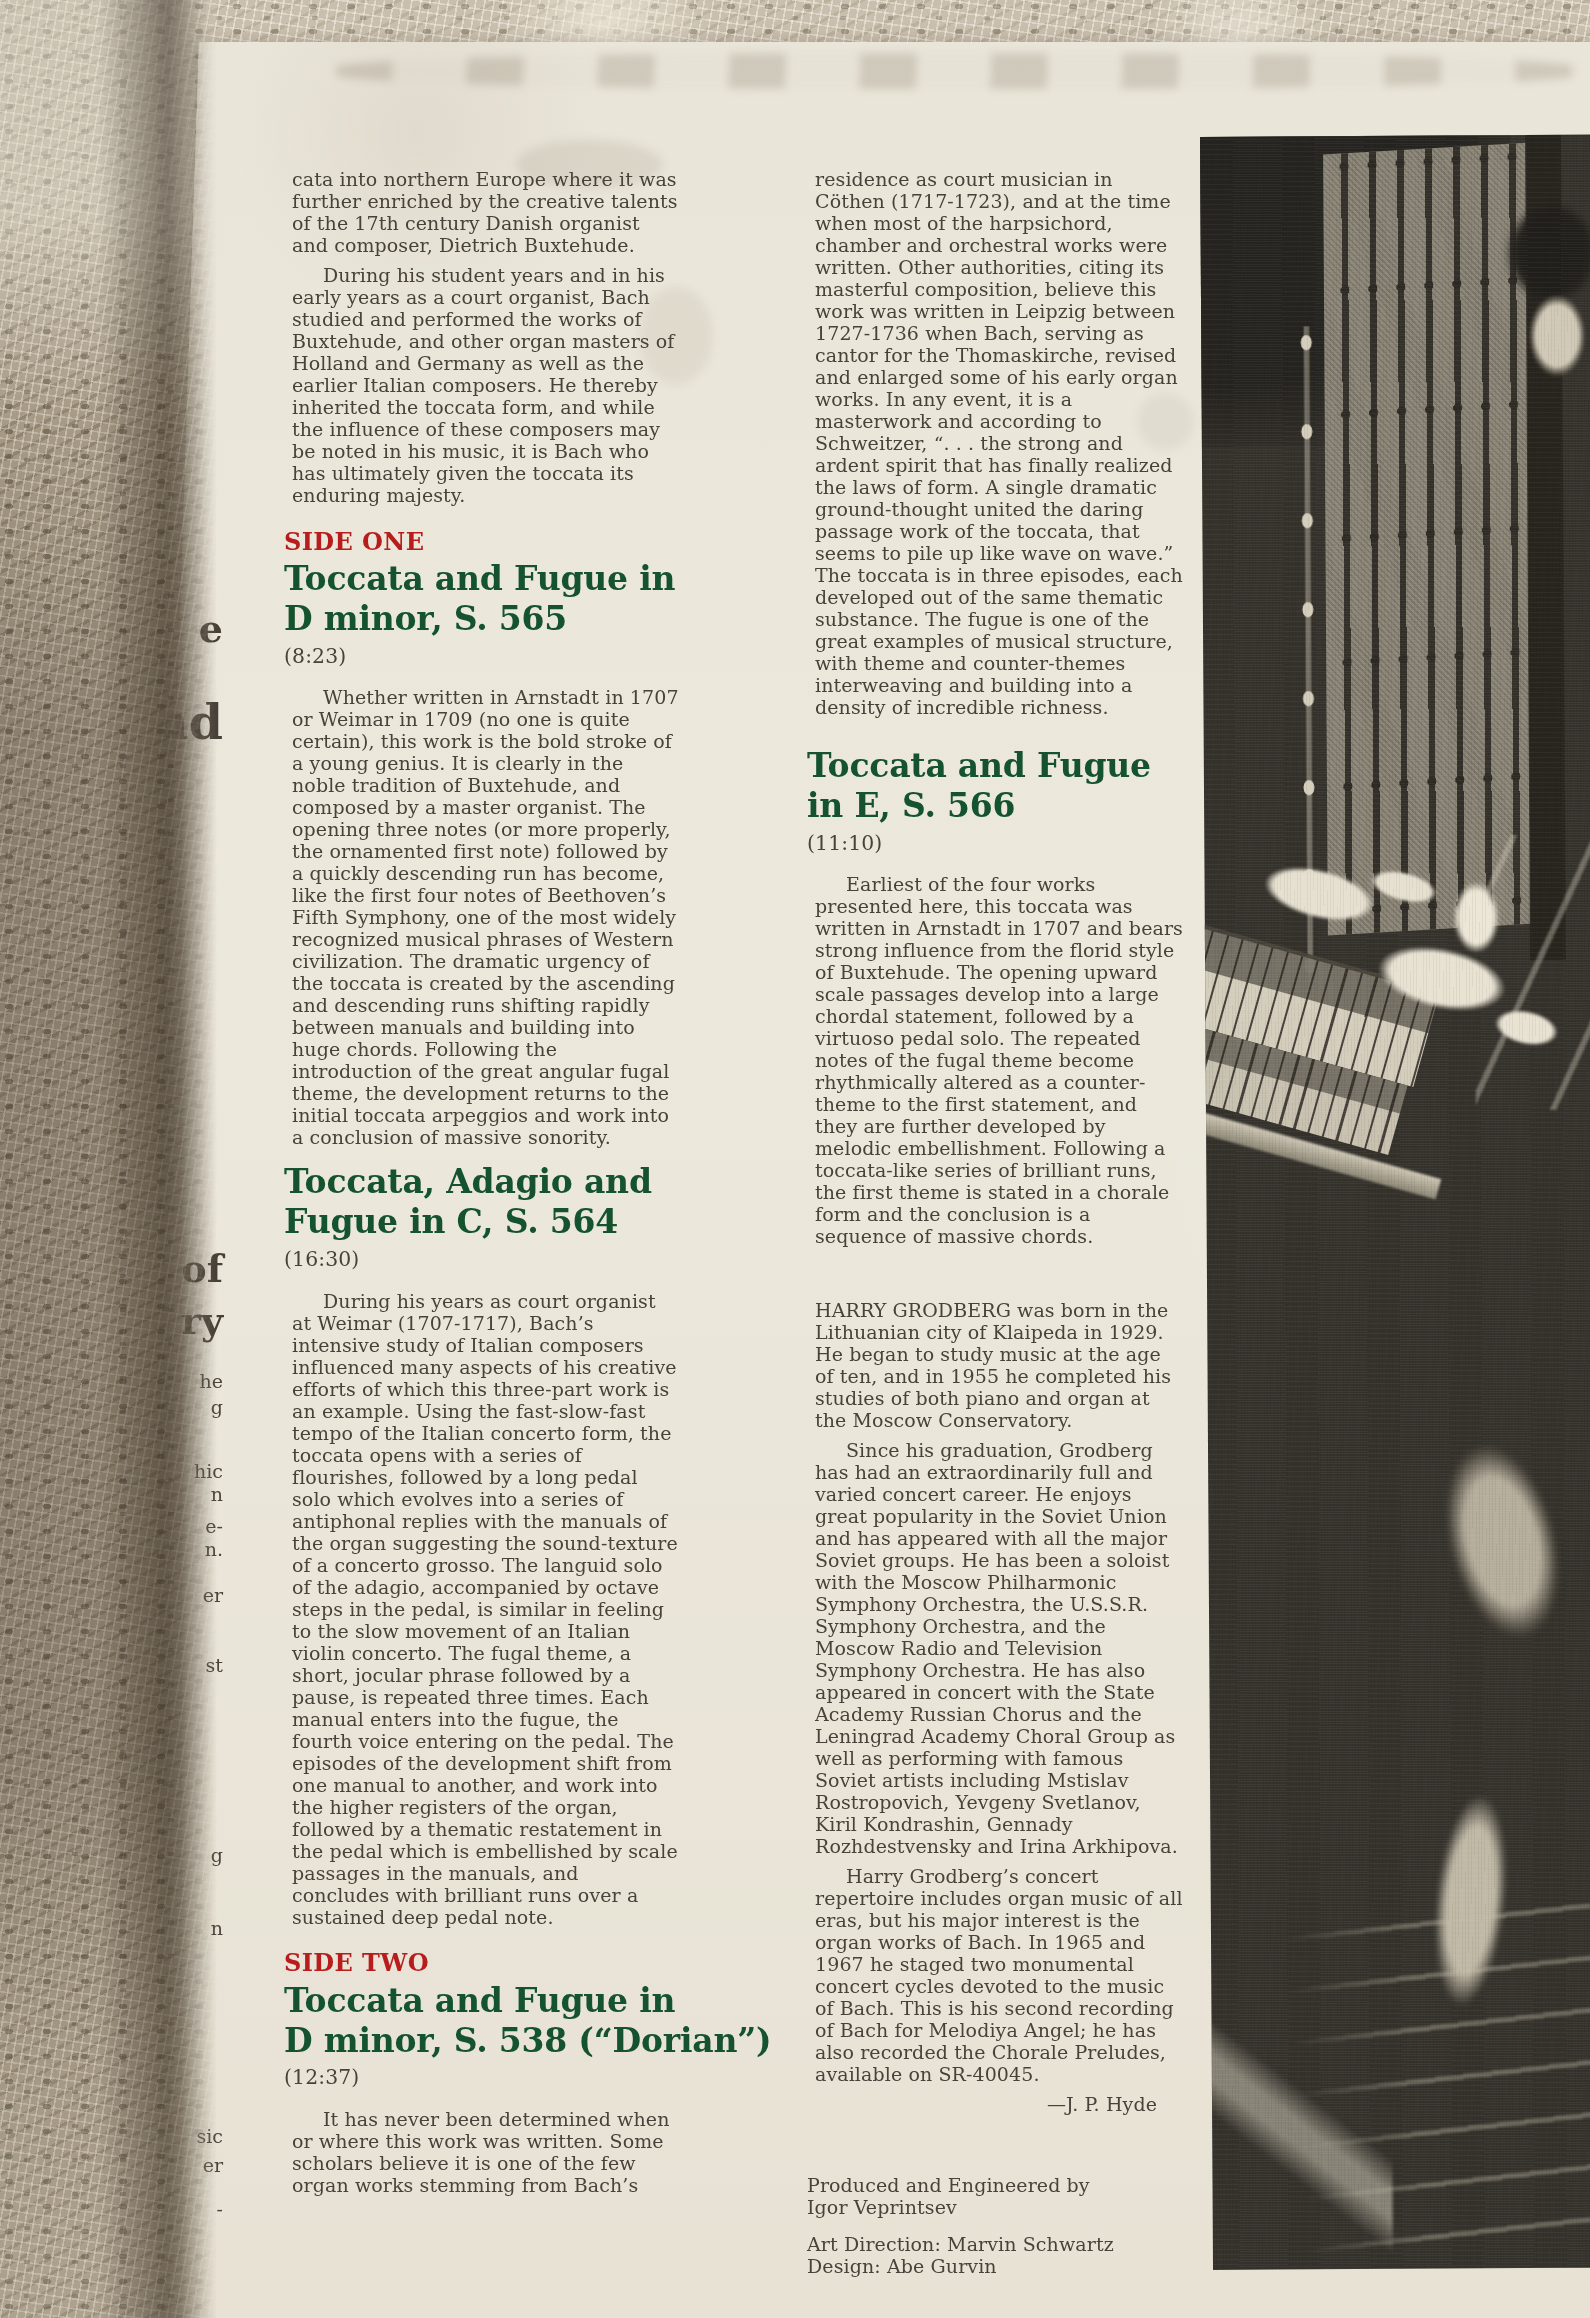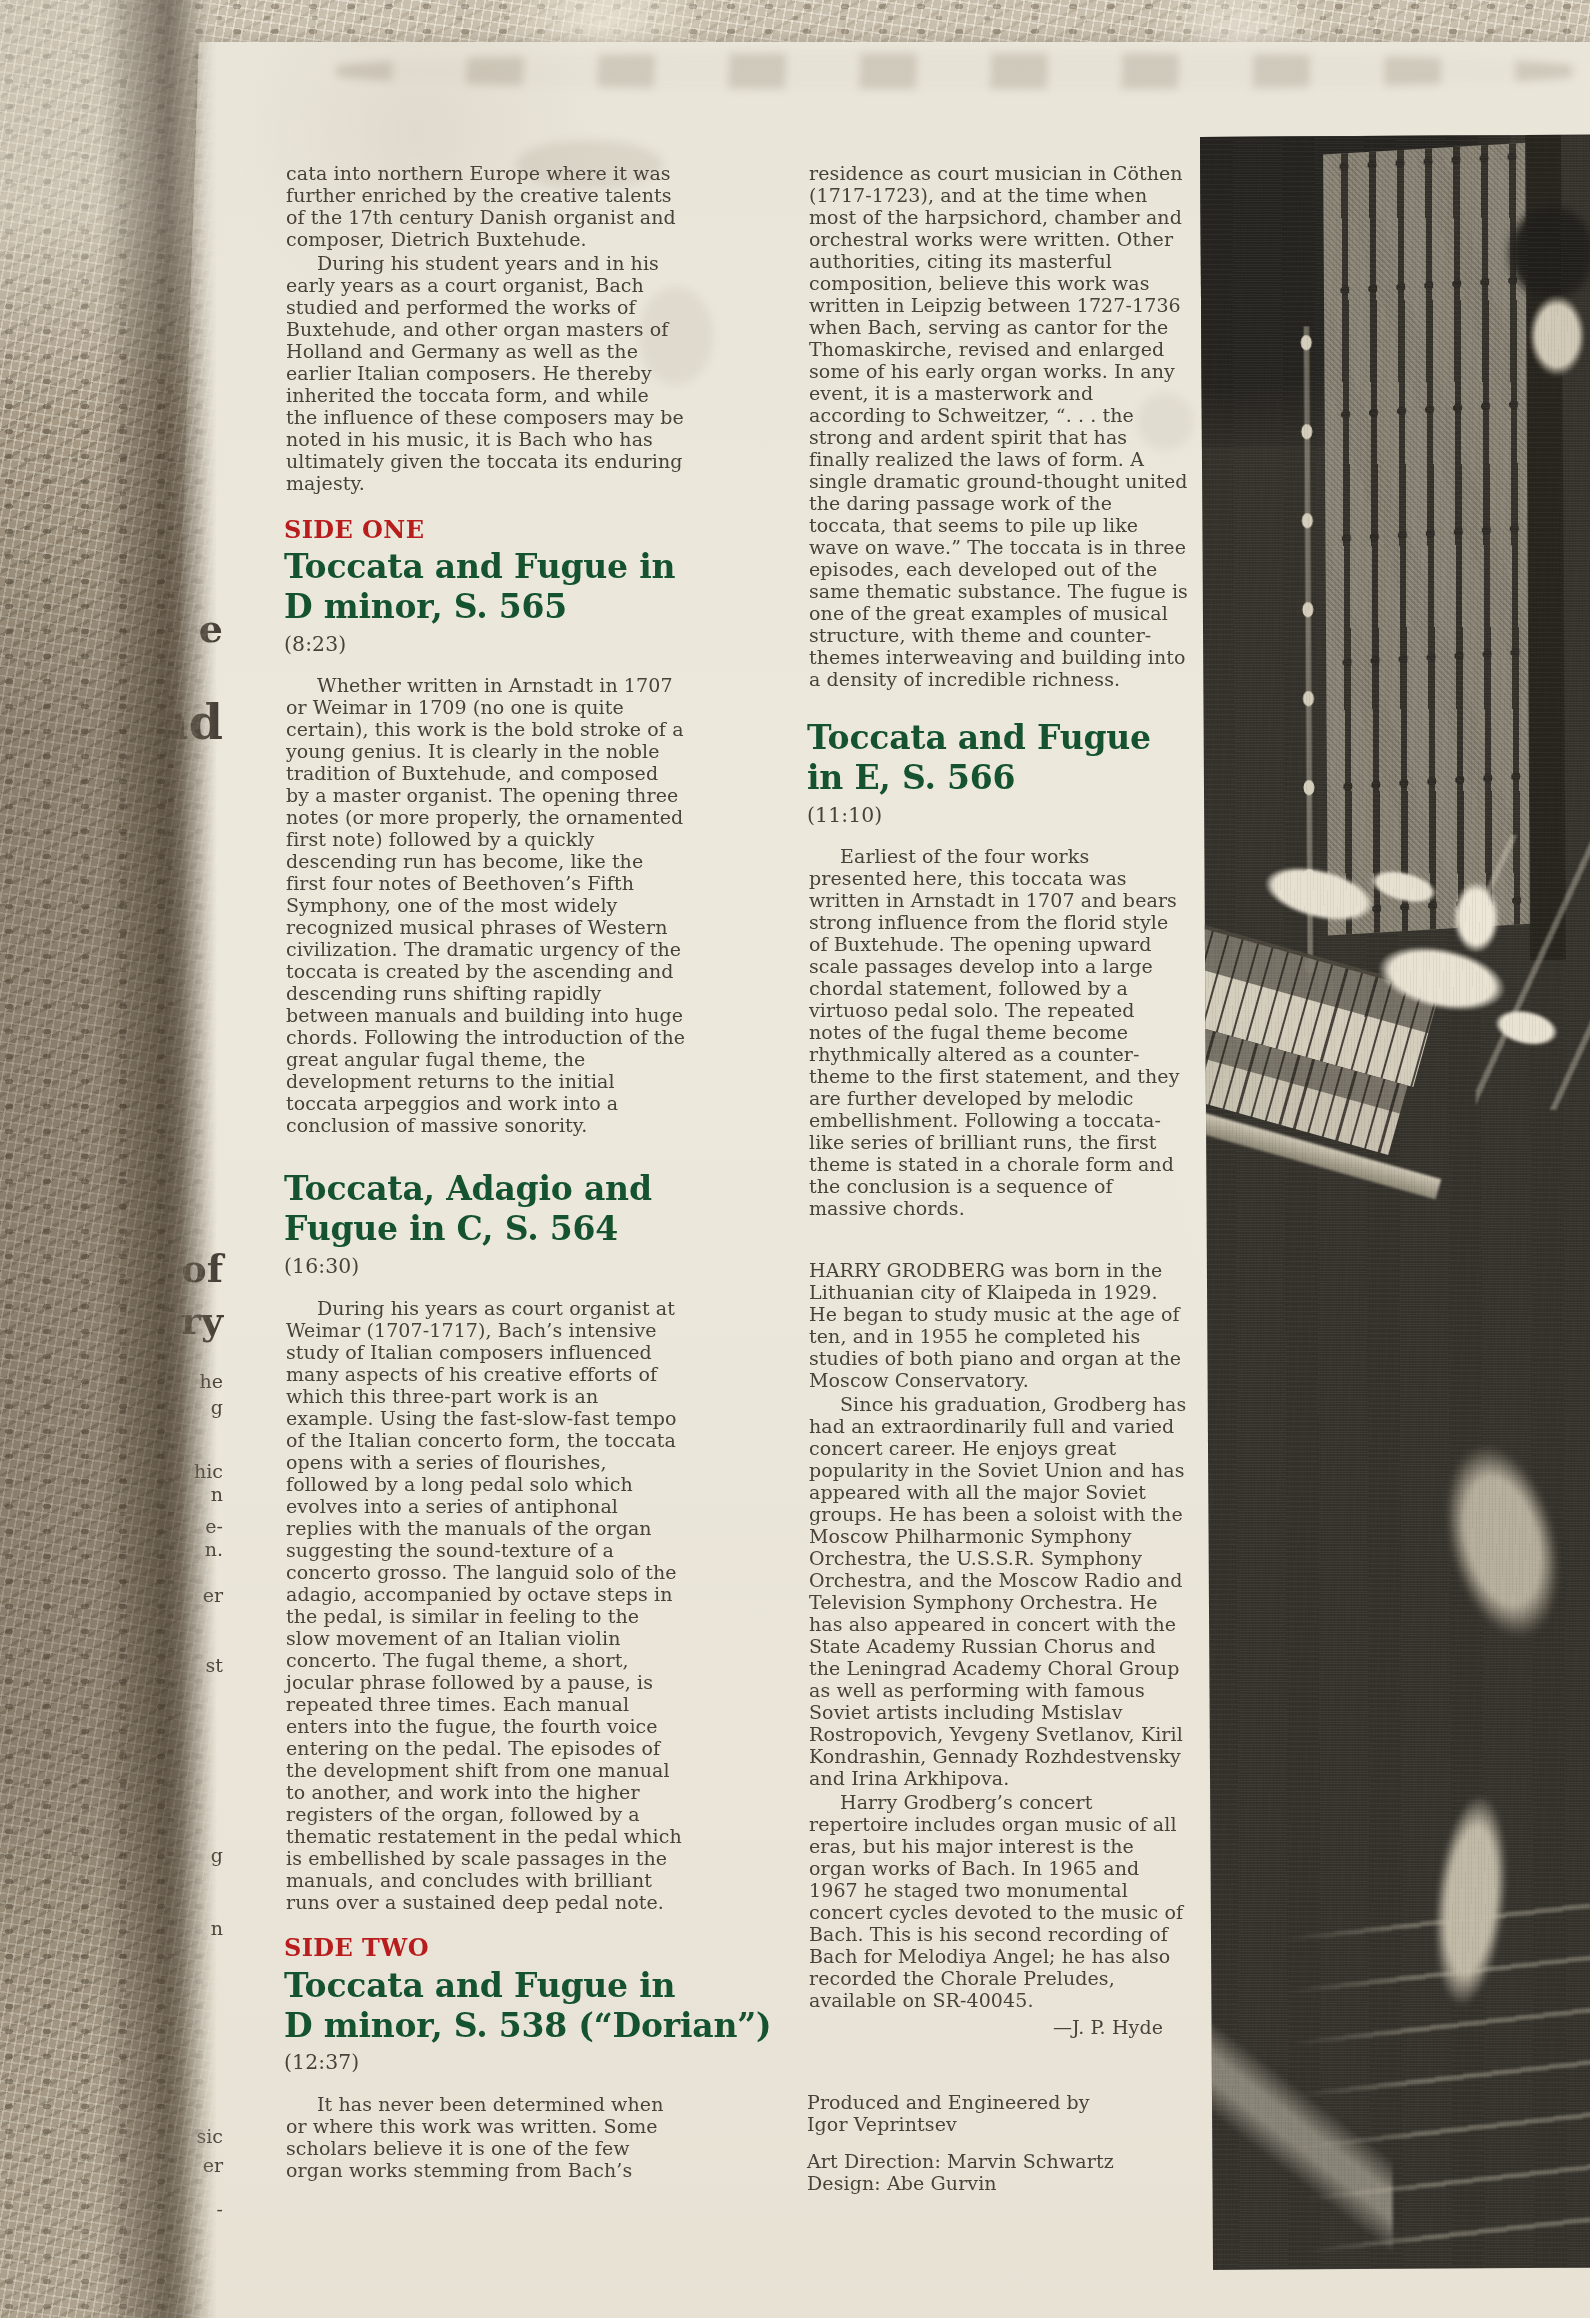--- a/index.html
+++ b/index.html
@@ -43,21 +43,21 @@
     filter:blur(4.1px);border-radius:40%;}
   .spot{position:absolute;border-radius:50%;filter:blur(4.9px);background:rgba(130,118,98,.3);}
   #spot-1{left:392px;top:98px;width:147px;height:49px;opacity:.5;}
   #spot-2{left:515px;top:245px;width:74px;height:98px;opacity:.35;}
   #spot-3{left:1013px;top:351px;width:57px;height:57px;opacity:.3;}
 
   
   .col{position:absolute;color:#48423a;font-size:19px;line-height:22px;letter-spacing:0.1px;}
   #col-1{left:284px;top:160px;width:404px;}
   #col-2{left:807px;top:160px;width:386px;}
-  .col p{margin:2px;text-indent:31px;}
+  .col p{margin:8px;text-indent:31px;}
   .col p.no-indent{text-indent:0;}
   .side-label{font-size:24px;font-weight:bold;letter-spacing:0.4px;margin-top:24.5px;color:#b91c1c;}
   .track-title{font-size:33px;line-height:40px;font-weight:bold;letter-spacing:-0.2px;
                margin-top:6.5px;color:#14532d;width:654px;}
   .track-title span{display:block;}
   .duration{font-size:20.4px;margin-top:5.7px;margin-bottom:19.6px;}.gap-l{height:36px;}
   #byline{text-align:right;padding-right:28px;margin-top:4.9px;}
   .credit{margin-top:14.7px;}
   .credit span{display:block;text-indent:0;}
 
@@ -190,21 +190,21 @@
   <p>During his student years and in his early years as a court organist, Bach studied and performed the works of Buxtehude, and other organ masters of Holland and Germany as well as the earlier Italian composers. He thereby inherited the toccata form, and while the influence of these composers may be noted in his music, it is Bach who has ultimately given the toccata its enduring majesty.</p>
 
   <div class="side-label">SIDE ONE</div>
   <div class="track-title">
     <span>Toccata and Fugue in</span>
     <span>D minor, S. 565</span>
   </div>
   <div class="duration">(8:23)</div>
   <p>Whether written in Arnstadt in 1707 or Weimar in 1709 (no one is quite certain), this work is the bold stroke of a young genius. It is clearly in the noble tradition of Buxtehude, and composed by a master organist. The opening three notes (or more properly, the ornamented first note) followed by a quickly descending run has become, like the first four notes of Beethoven’s Fifth Symphony, one of the most widely recognized musical phrases of Western civilization. The dramatic urgency of the toccata is created by the ascending and descending runs shifting rapidly between manuals and building into huge chords. Following the introduction of the great angular fugal theme, the development returns to the initial toccata arpeggios and work into a conclusion of massive sonority.</p>
 
-  <div class="track-title" style="margin-top:33px">
+  <div class="track-title" style="margin-top:14px">
     <span>Toccata, Adagio and</span>
     <span>Fugue in C, S. 564</span>
   </div>
   <div class="duration">(16:30)</div>
   <p>During his years as court organist at Weimar (1707-1717), Bach’s intensive study of Italian composers influenced many aspects of his creative efforts of which this three-part work is an example. Using the fast-slow-fast tempo of the Italian concerto form, the toccata opens with a series of flourishes, followed by a long pedal solo which evolves into a series of antiphonal replies with the manuals of the organ suggesting the sound-texture of a concerto grosso. The languid solo of the adagio, accompanied by octave steps in the pedal, is similar in feeling to the slow movement of an Italian violin concerto. The fugal theme, a short, jocular phrase followed by a pause, is repeated three times. Each manual enters into the fugue, the fourth voice entering on the pedal. The episodes of the development shift from one manual to another, and work into the higher registers of the organ, followed by a thematic restatement in the pedal which is embellished by scale passages in the manuals, and concludes with brilliant runs over a sustained deep pedal note.</p>
 
   <div class="side-label">SIDE TWO</div>
   <div class="track-title">
     <span>Toccata and Fugue in</span>
     <span>D minor, S. 538 (“Dorian”)</span>

